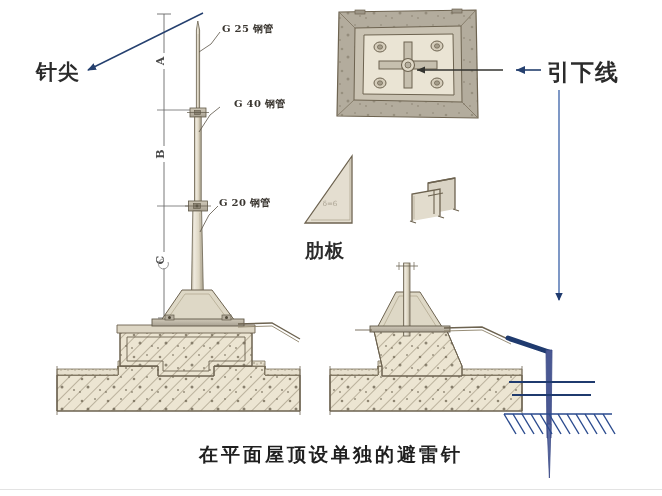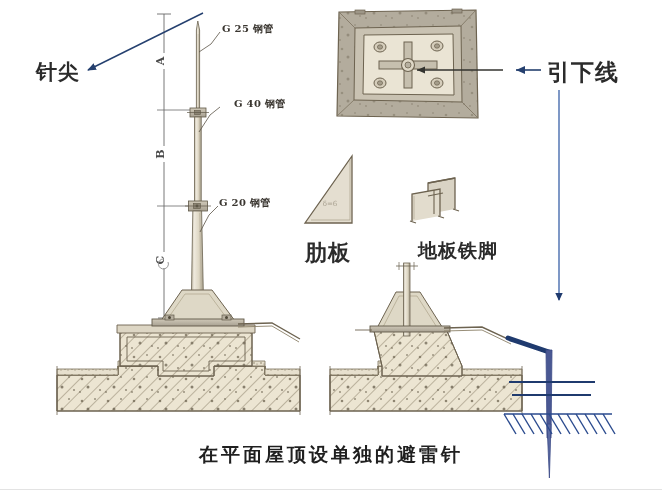--- a/index.html
+++ b/index.html
@@ -16,21 +16,21 @@
   
   .cn-label{
     font-family:"DejaVu Sans","Liberation Sans",sans-serif;
     color:#2b2b2b;
     font-weight:700;
     white-space:nowrap;
     letter-spacing:1px;
   }
   #label-needle-tip{left:36px;top:58px;font-size:21px;}
   #label-downlead{left:547px;top:57px;font-size:23px;}
-  #label-rib{left:305px;top:238px;font-size:22px;}
+  #label-rib{left:305px;top:238px;font-size:19px;}
   #label-floor-foot{left:418px;top:238px;font-size:19px;}
   .pipe-label{
     font-size:10px;font-weight:700;color:#3a3630;
     letter-spacing:0.3px;white-space:nowrap;
     font-family:"DejaVu Serif","Liberation Serif",serif;
   }
   #label-g25{left:222px;top:22px;}
   #label-g40{left:222px;top:97px;margin-left:12px;}
   #label-g50{left:219px;top:196px;}
   #caption{
@@ -349,21 +349,20 @@
 
     <line x1="559" y1="90" x2="559" y2="300" stroke="#3a61a8" stroke-width="1.3" marker-end="url(#arrowBlue)"></line>
   </svg>
 
   <div class="abs cn-label" id="label-needle-tip">针尖</div>
 
   <div class="abs cn-label" id="label-downlead">引下线</div>
 
   <div class="abs cn-label" id="label-rib">肋板</div>
 
-  <div class="abs cn-label" id="label-floor-foot">地板铁脚</div>
 
   <div class="abs pipe-label" id="label-g25">G 25 钢管</div>
 
   <div class="abs pipe-label" id="label-g40">G 40 钢管</div>
 
   <div class="abs pipe-label" id="label-g50">G 20 钢管</div>
 
   <div class="abs" id="caption">在平面屋顶设单独的避雷针</div>
 
 

